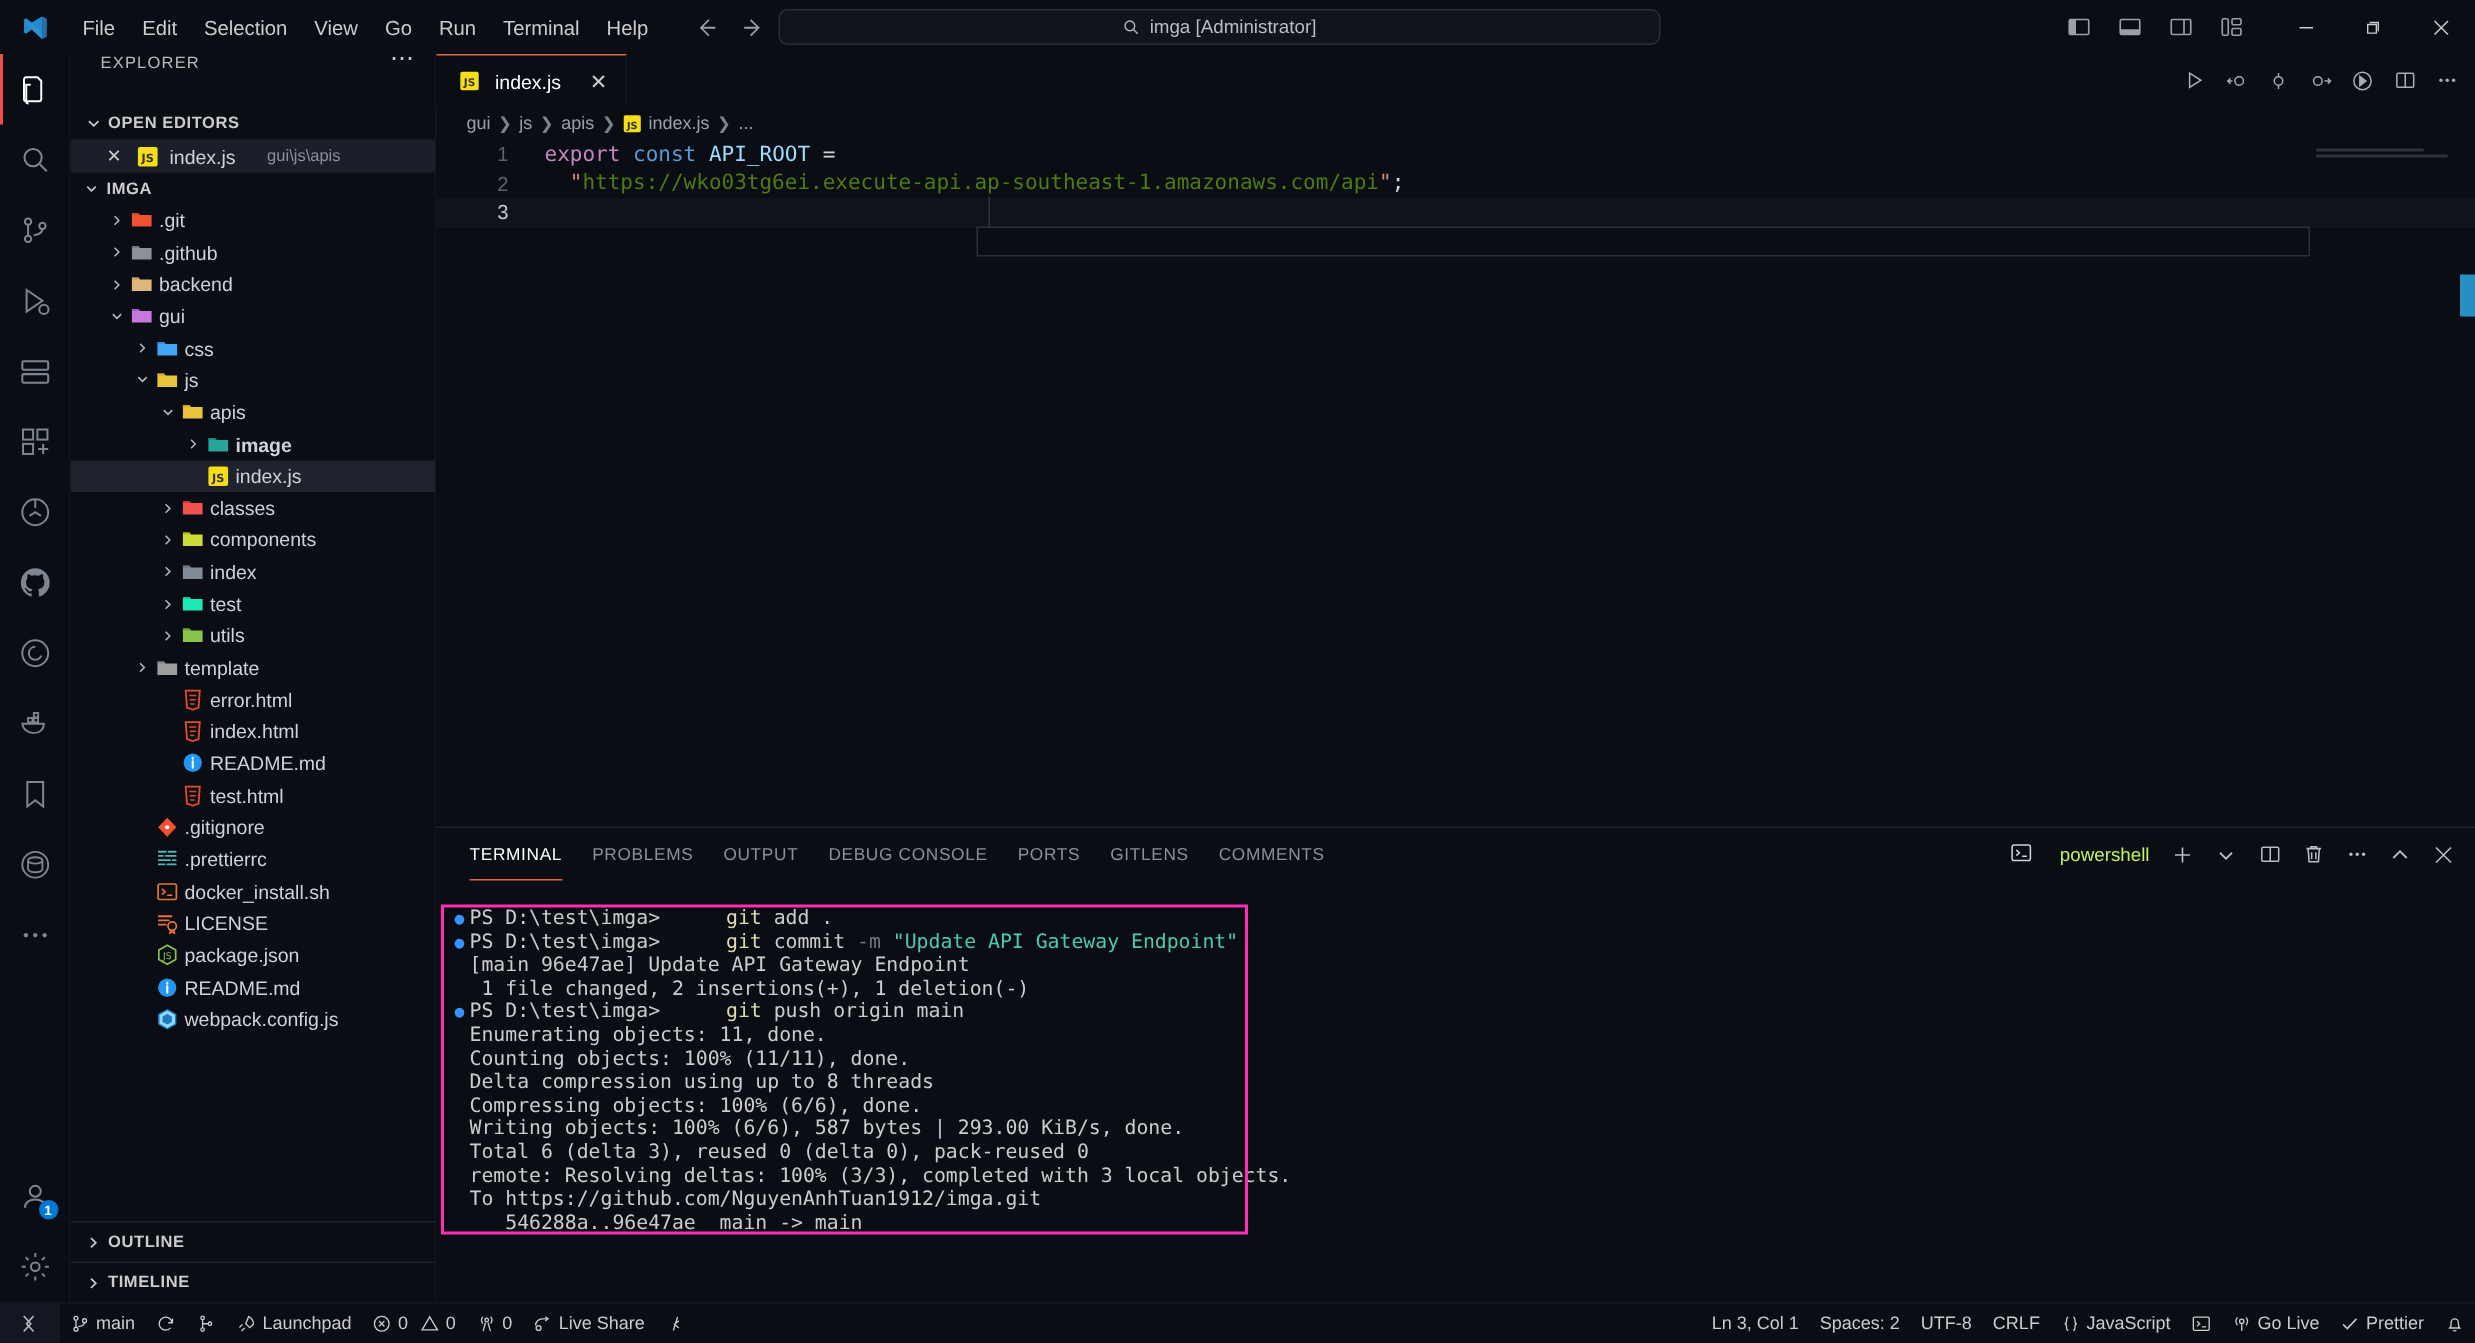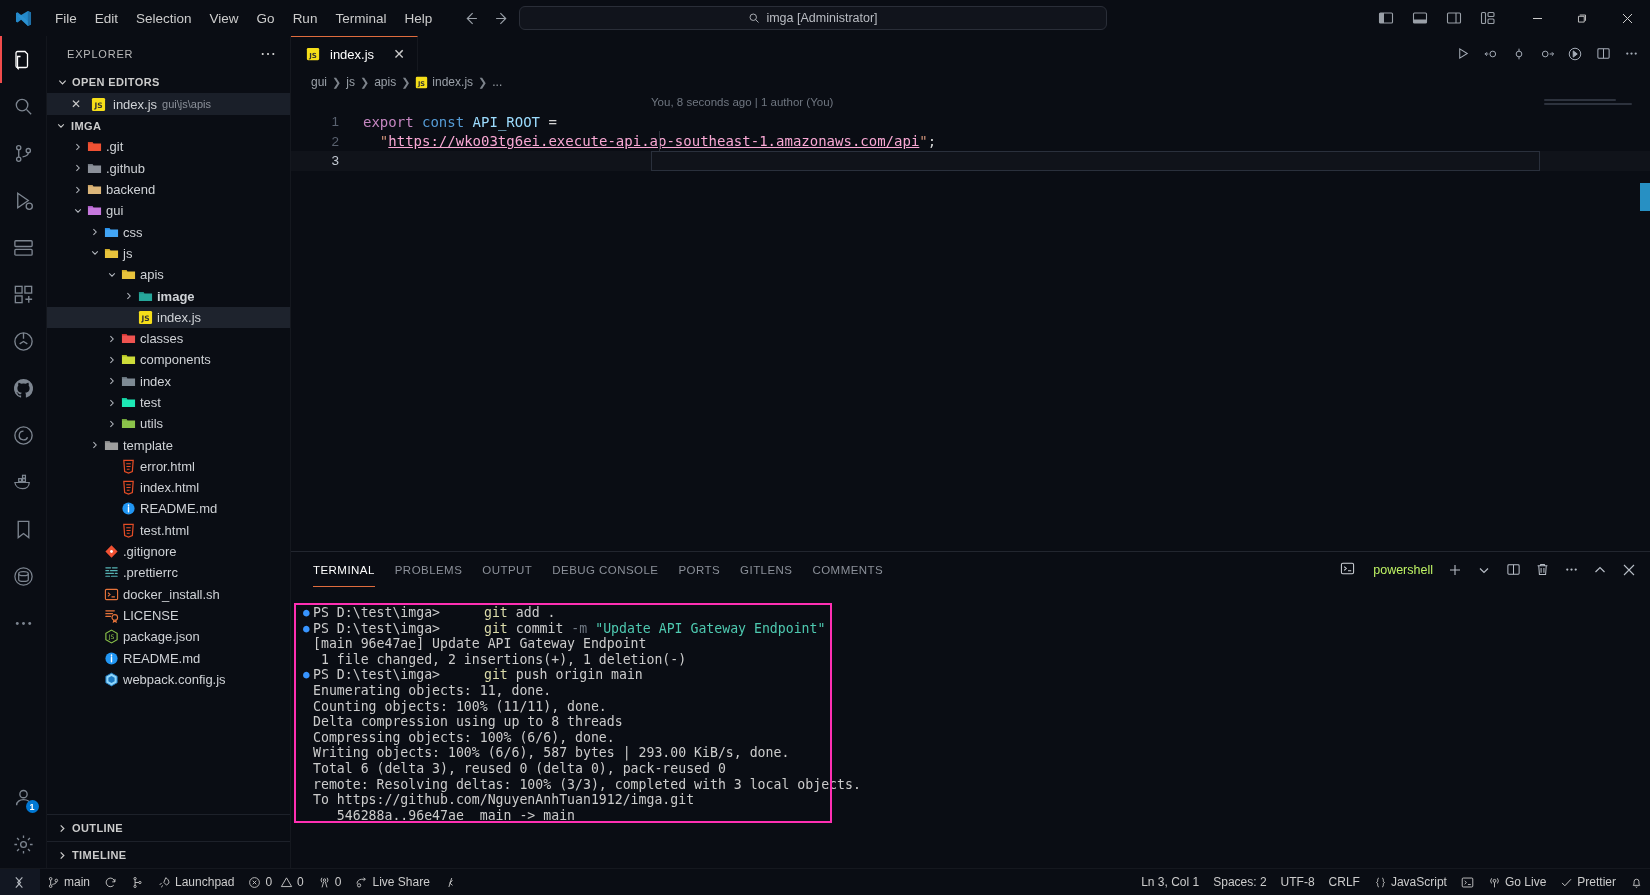--- a/index.html
+++ b/index.html
@@ -60,38 +60,38 @@
     display: flex; align-items: center; justify-content: center; font-weight: 600;
   }
   .act-spacer { flex: 1; }
 
   
   .sidebar {
     width: 244px; background: #0a0d14; flex: 0 0 244px; display: flex; flex-direction: column;
     min-height: 0; border-right: 1px solid #15181f;
   }
   .sidebar-header {
-    height: 35px; display: flex; align-items: center; justify-content: space-between;
+    height: 35px; display: flex; align-items: flex-start; justify-content: space-between;
     padding: 0 10px 0 20px; flex: 0 0 35px;
   }
   .sidebar-title { font-size: 11px; letter-spacing: .8px; color: #bbbbbb; font-weight: 400; }
   .sidebar-more { color: #cccccc; font-size: 16px; line-height: 8px; padding: 0 4px; }
   .section-header {
     height: 22px; display: flex; align-items: center; gap: 3px; padding-left: 8px;
     font-size: 11px; font-weight: bold; letter-spacing: .4px; color: #cccccc; flex: 0 0 22px;
   }
   .twisty { width: 14px; display: inline-flex; align-items: center; justify-content: center; color: #cccccc; }
   .twisty svg { width: 9px; height: 9px; }
   .open-editors-list { flex: 0 0 auto; }
   .oe-row {
     height: 22px; display: flex; align-items: center; gap: 5px; padding-left: 22px;
     font-size: 13px; color: #cfd2d6; background: #1a1f29;
   }
   .oe-close { width: 14px; color: #cccccc; font-size: 12px; display:flex; align-items:center; justify-content:center;}
-  .oe-desc { font-size: 11px; color: #8b9099; margin-left: 0; }
+  .oe-desc { font-size: 11px; color: #8b9099; margin-left: 16px; }
 
   .tree { flex: 1; overflow: hidden; }
   .tree-row {
     height: 21.3px; display: flex; align-items: center; font-size: 13px;
     color: #cfd2d6; white-space: nowrap; cursor: default; position: relative;
   }
   .tree-row.selected { background: #1e232d; }
   .tree-row.root { font-weight: bold; font-size: 11px; letter-spacing: .4px; color: #cccccc; }
   .tw { width: 12px; display: inline-flex; align-items: center; justify-content: center; color: #b4b8bf; flex: 0 0 12px; }
   .tw svg { width: 8px; height: 8px; }
@@ -133,21 +133,21 @@
   .ln { width: 48px; text-align: right; color: #5a6270; font-size: 13.5px; padding-right: 24px; flex: 0 0 72px; font-family: "Liberation Sans", sans-serif;}
   .ln.cur { color: #c3c9d2; }
   .code-text { white-space: pre; }
   .code-line.current { background: #ffffff07; }
   .cur-line-box { position: absolute; left: 360px; right: 110px; height: 19.5px; border: 1px solid #2a303c; }
   .tok-kw { color: #c586c0; }
   .tok-kw2 { color: #569cd6; }
   .tok-var { color: #9cdcfe; }
   .tok-op { color: #d4d4d4; }
   .tok-str { color: #ce9178; }
-  .tok-str-link { color: #f9a8d4; text-decoration: underline; }
+  .tok-str-link { color: #4d7c0f; }
   .indent-guide { position: absolute; left: 368px; width: 1px; background: #2d323c; }
   .minimap { position: absolute; right: 14px; top: 6px; width: 92px; height: 14px; opacity: .55; }
   .minimap-sl { height: 2px; background: #4a5160; margin-bottom: 2px; border-radius: 1px;}
   .scroll-deco { position: absolute; right: 0; top: 90px; width: 10px; height: 28px; background: #2a9fd6; opacity:.9 }
 
   
   .panel { flex: 0 0 317px; display: flex; flex-direction: column; border-top: 1px solid #22262f; background: #0a0d14; min-height: 0;}
   .panel-tabs { height: 35px; display: flex; align-items: stretch; position: relative; flex: 0 0 35px; padding-left: 12px; }
   .ptab {
     display: flex; align-items: center; padding: 0 10px; font-size: 11.5px;
@@ -833,21 +833,20 @@
         <span class="bc-sep">❯</span>
         <span class="bc-item">...</span>
       </div>
 
       <div class="code-area">
         <div class="minimap">
           <div class="minimap-sl" style="width:72px"></div>
           <div class="minimap-sl" style="width:88px"></div>
         </div>
         <div class="scroll-deco"></div>
-        <div class="blame-line">You, 8 seconds ago | 1 author (You)</div>
         <div id="code-lines">
             <div class="code-line">
               <span class="ln">1</span>
               <span class="code-text"><span class="tok-kw">export</span><span class="tok-op"> </span><span class="tok-kw2">const</span><span class="tok-op"> </span><span class="tok-var">API_ROOT</span><span class="tok-op"> </span><span class="tok-op">=</span></span>
             </div>
             <div class="code-line">
               <span class="ln">2</span>
               <span class="code-text"><span class="tok-op">  </span><span class="tok-str">"</span><span class="tok-str-link">https://wko03tg6ei.execute-api.ap-southeast-1.amazonaws.com/api</span><span class="tok-str">"</span><span class="tok-op">;</span></span>
             </div>
             <div class="code-line current">

